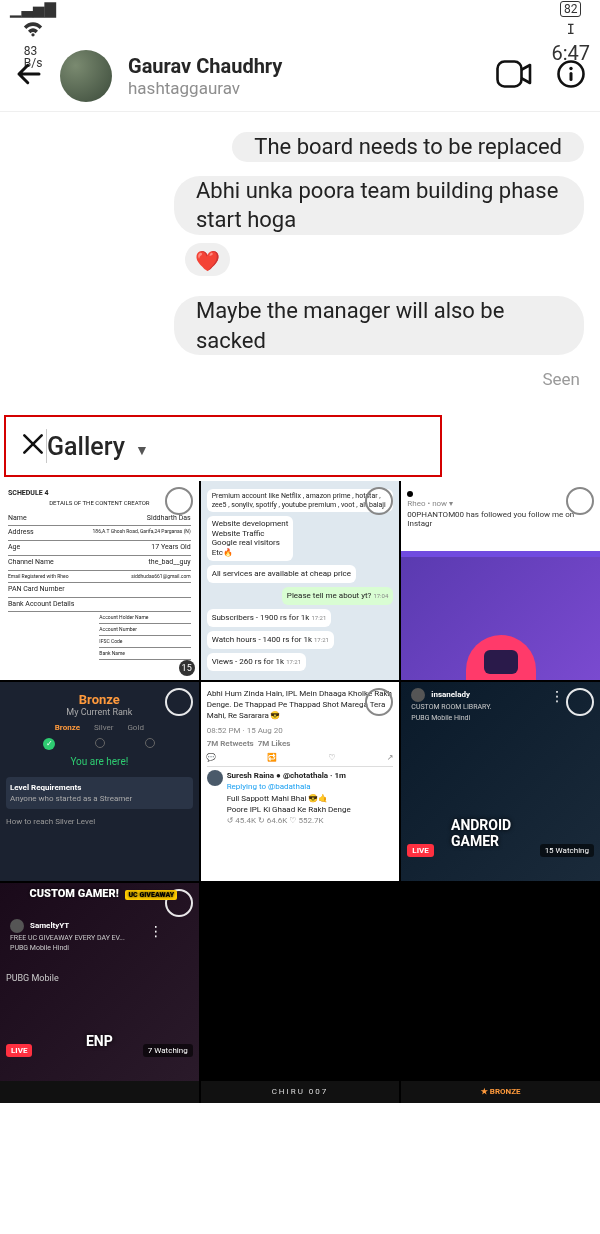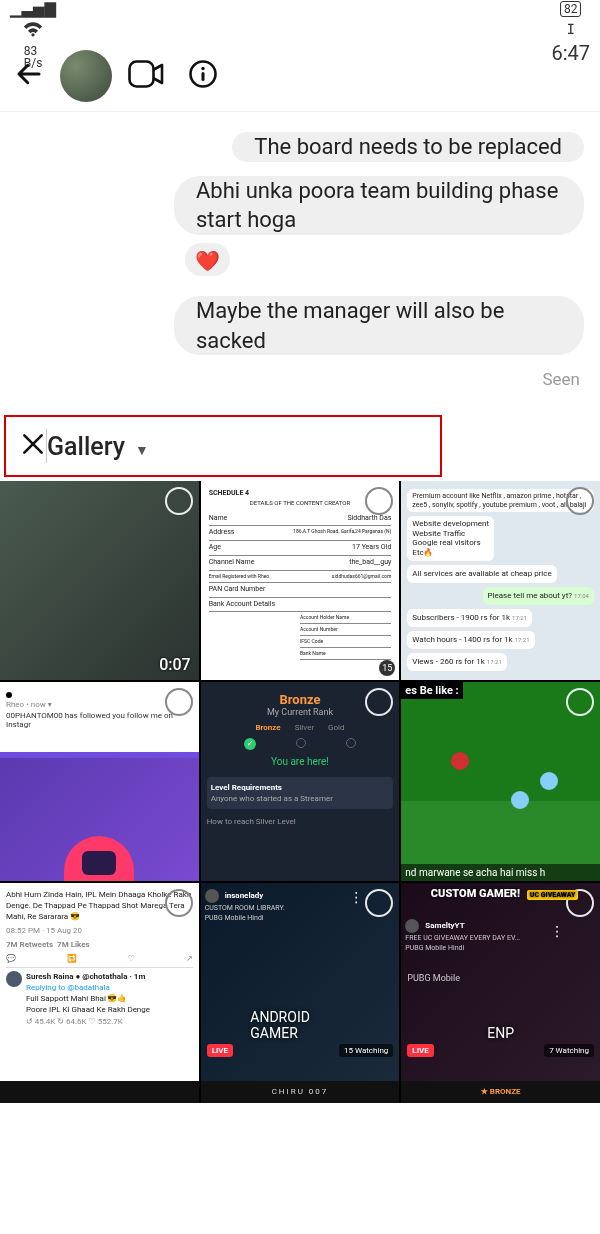--- a/index.html
+++ b/index.html
@@ -114,29 +114,29 @@
   .t-bronze { background:#1b2230; color:#ddd; padding:10px 6px; font-size:9px; text-align:center;}
   .t-bronze .tabs{display:flex;justify-content:center;gap:14px;font-size:8px;color:#888;margin:6px 0;}
   .t-bronze .tabs .act{color:#ff9a3c;font-weight:700;}
   .t-bronze .bar{background:#2a3446;border-radius:4px;padding:6px 4px;margin-top:10px;font-size:8px;text-align:left;}
   .t-football { background: linear-gradient(180deg,#1a7a1a 60%,#2a8a2a 60%); }
   .t-tweet { background:#fff; color:#222; padding:6px; font-size:8px; line-height:1.4;}
   .t-stream1 { background: linear-gradient(135deg,#0a1a2a,#1a2a3a); color:#fff; padding:4px; font-size:8px;}
   .t-stream2 { background: linear-gradient(135deg,#1a0a1a,#2a1a2a); color:#fff; padding:4px; font-size:8px;}
   .livebadge{position:absolute;bottom:24px;left:6px;background:#ff3040;color:#fff;font-size:8px;font-weight:700;padding:2px 5px;border-radius:3px;}
   .watching{position:absolute;bottom:24px;right:6px;background:rgba(0,0,0,.6);color:#fff;font-size:8px;padding:2px 5px;border-radius:3px;}
-  .streaminfo{position:absolute;top:6px;left:4px;right:30px;font-size:8px;line-height:1.3;}
+  .streaminfo{position:absolute;top:6px;left:10px;right:30px;font-size:8px;line-height:1.3;}
   .streaminfo .sn{font-weight:700;}
   .streaminfo .sg{color:#ccc;font-size:7px;}
 
   .bottom-row { display:grid; grid-template-columns:repeat(3,1fr); gap:2px; background:#000;}
   .sliver { height:22px; background:#111; position:relative; overflow:hidden; font-size:8px; color:#ddd;}
   .sliver.b3 { color:#ff9a3c; text-align:center; line-height:22px; font-weight:700;}
 
-  .big-title{position:absolute;bottom:40px;left:50%;transform:translateX(-50%);font-weight:400;font-size:14px;text-shadow:0 0 4px #000;}
+  .big-title{position:absolute;bottom:32px;left:50%;transform:translateX(-50%);font-weight:700;font-size:14px;text-shadow:0 0 4px #000;}
   .custom-top{position:absolute;top:4px;width:100%;text-align:center;font-weight:900;font-size:11px;text-shadow:0 0 3px #000;white-space:nowrap;}
 </style>
 </head>
 <body>
 
 <div class="status-bar">
   <div class="status-left">
     <span class="volte-badge">VoLTE</span>
     <span class="sig-col">
       <span class="sup">4G</span>
@@ -164,20 +164,24 @@
   </div>
 </div>
 
 <div class="chat-header">
   <span>
     <svg width="30" height="30" viewBox="0 0 24 24">
         <path d="M20 12H4M4 12l7-7M4 12l7 7" stroke="#111" stroke-width="2.4" fill="none" stroke-linecap="round" stroke-linejoin="round"></path>
       </svg>
   </span>
   <div class="avatar"></div>
+  <div class="name-block">
+    <div class="display-name">Gaurav Chaudhry</div>
+    <div class="username">hashtaggaurav</div>
+  </div>
   <div class="hdr-icons">
     <span>
       <svg width="36" height="28" viewBox="0 0 36 28">
           <rect x="1.5" y="1.5" width="24" height="25" rx="7" fill="none" stroke="#111" stroke-width="2.6"></rect>
           <path d="M25 10 L34 5 V23 L25 18" fill="none" stroke="#111" stroke-width="2.6" stroke-linejoin="round"></path>
         </svg>
     </span>
     <span>
       <svg width="30" height="30" viewBox="0 0 30 30">
           <circle cx="15" cy="15" r="12.5" fill="none" stroke="#111" stroke-width="2.6"></circle>
@@ -213,24 +217,20 @@
   </span>
   <span class="divider"></span>
   <span>
     <span class="gallery-label">Gallery</span>
     <span class="chev">▼</span>
   </span>
 </div>
 
 <div class="grid">
 
-  <div class="tile t-photo">
-    <span class="sel"></span>
-    <span class="dur">0:07</span>
-  </div>
 
   <div class="tile t-doc">
     <span class="sel" style="border-color:#888"></span>
     <div style="text-align:left;font-weight:700">SCHEDULE 4</div>
     <div style="text-align:center;font-size:6px;margin-bottom:4px">DETAILS OF THE CONTENT CREATOR</div>
     <div class="line">
         <span>Name</span>
         <span>Siddharth Das</span>
       </div>
     <div class="line">
@@ -311,28 +311,20 @@
       <span style="display:inline-block;width:10px;height:10px;border-radius:50%;border:1px solid #666;"></span>
     </div>
     <div style="color:#2ecc71;font-size:10px;margin-top:6px">You are here!</div>
     <div class="bar">
       <div style="font-weight:700;color:#fff">Level Requirements</div>
       <div style="color:#aaa;margin-top:2px">Anyone who started as a Streamer</div>
     </div>
     <div style="color:#999;font-size:8px;margin-top:8px;text-align:left">How to reach Silver Level</div>
   </div>
 
-  <div class="tile t-football">
-    <span class="sel"></span>
-    <div style="position:absolute;top:0;left:0;background:#000;color:#fff;font-size:11px;font-weight:700;padding:2px 4px">es Be like :</div>
-    <div style="position:absolute;top:35%;left:25%;width:18px;height:18px;border-radius:50%;background:#d03030"></div>
-    <div style="position:absolute;top:55%;left:55%;width:18px;height:18px;border-radius:50%;background:#87cefa"></div>
-    <div style="position:absolute;top:45%;left:70%;width:18px;height:18px;border-radius:50%;background:#87cefa"></div>
-    <span class="caption-bot">nd marwane se acha hai miss h</span>
-  </div>
 
   <div class="tile t-tweet">
     <span class="sel" style="border-color:#888"></span>
     <div>Abhi Hum Zinda Hain, IPL Mein Dhaaga Kholke Rakh Denge. De Thappad Pe Thappad Shot Marega Tera Mahi, Re Sararara 😎</div>
     <div style="color:#888;margin-top:3px">08:52 PM · 15 Aug 20</div>
     <div style="color:#888;margin-top:2px"><b>7M Retweets</b>&nbsp;&nbsp;<b>7M Likes</b></div>
     <div style="color:#888;margin-top:3px;display:flex;justify-content:space-between;">
       <span>💬</span>
         <span>🔁</span>
         <span>♡</span>

